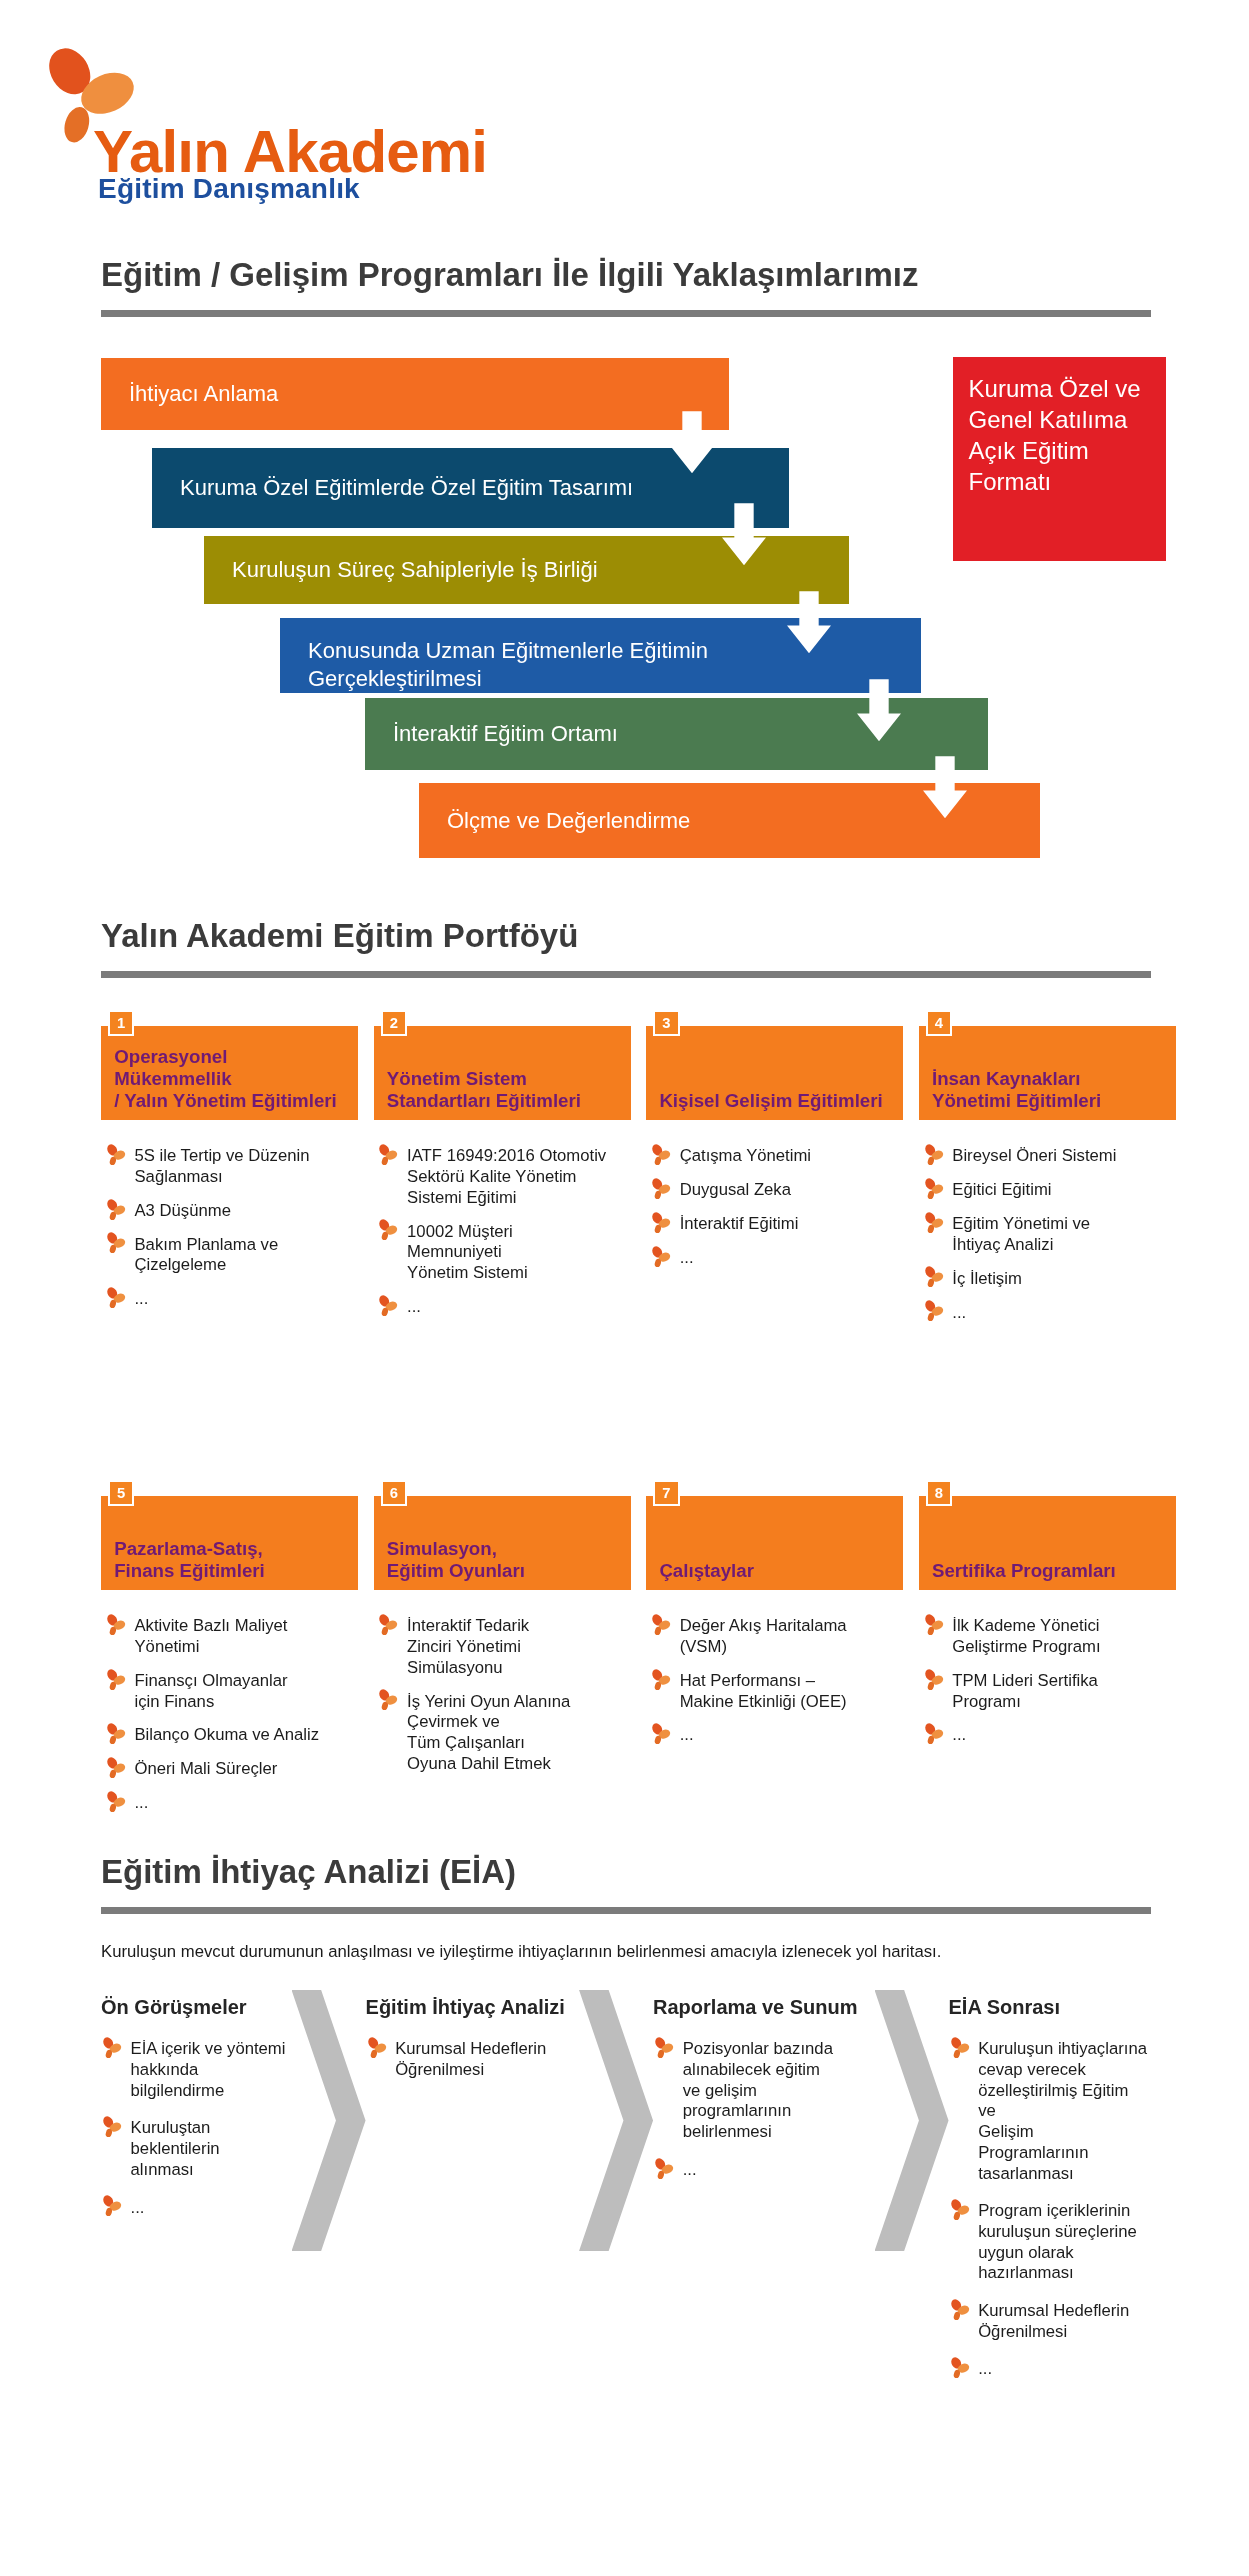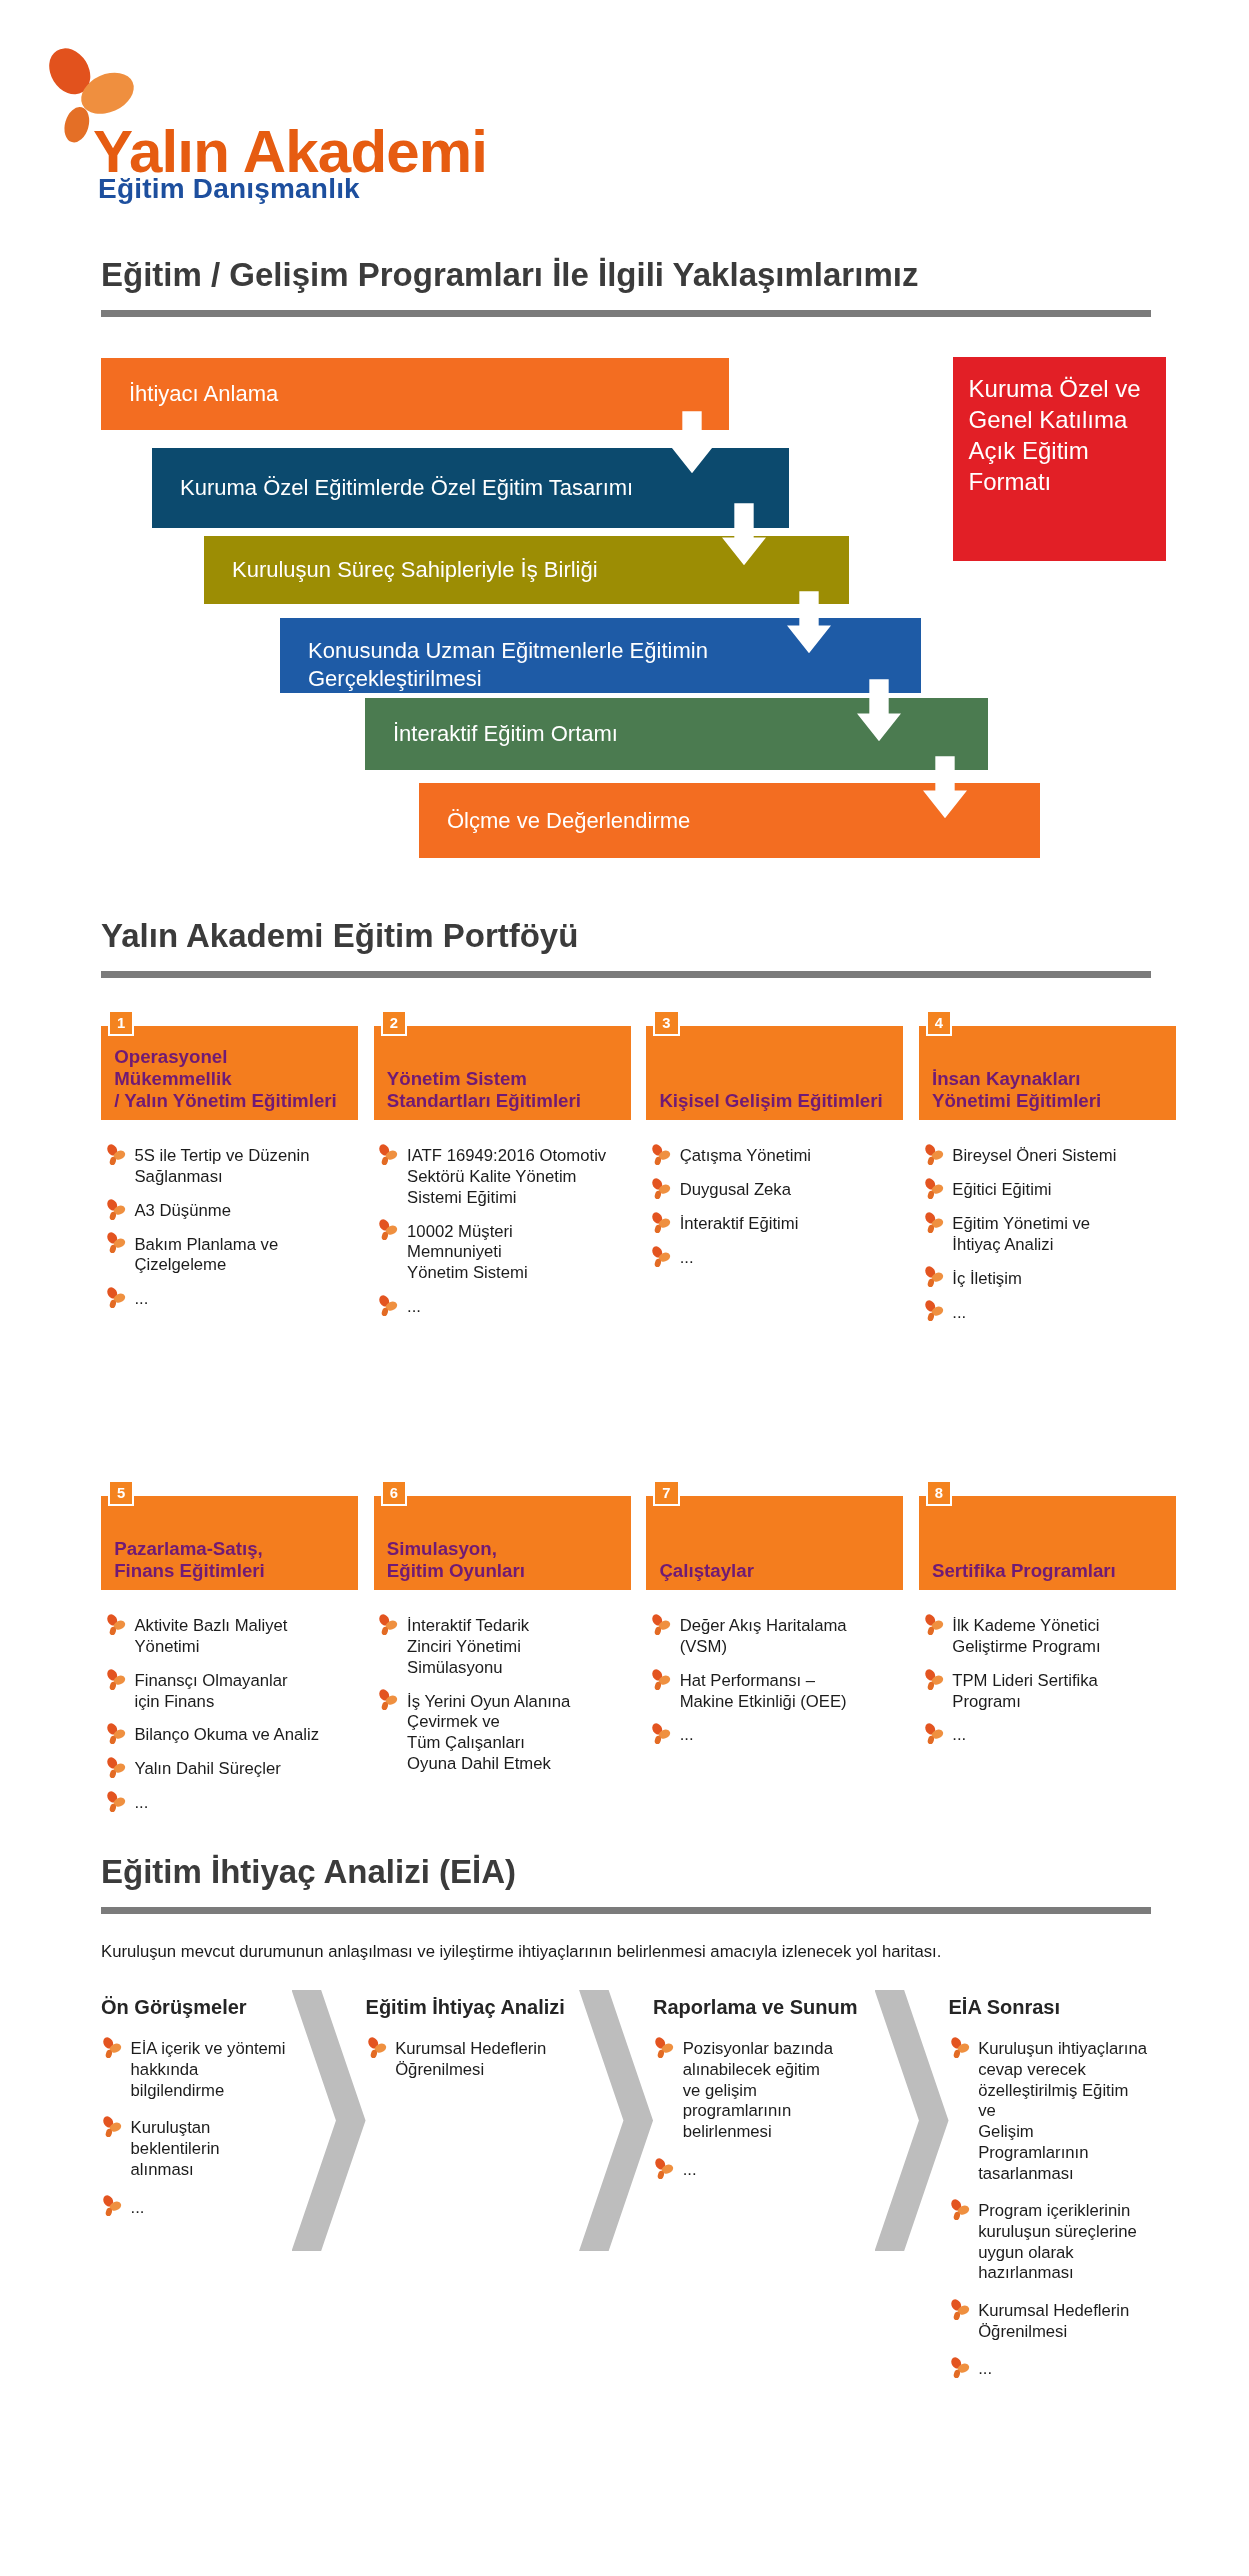--- a/index.html
+++ b/index.html
@@ -290,21 +290,21 @@
           <div class="li">
             <svg class="bullet" viewBox="0 0 32 32">
                 <use href="#leafmark"></use>
               </svg>
             <span class="li-text">Bilanço Okuma ve Analiz</span>
             </div>
           <div class="li">
             <svg class="bullet" viewBox="0 0 32 32">
                 <use href="#leafmark"></use>
               </svg>
-            <span class="li-text">Yalın Dahil Süreçler</span>
+            <span class="li-text">Öneri Mali Süreçler</span>
             </div>
           <div class="li">
             <svg class="bullet" viewBox="0 0 32 32">
                 <use href="#leafmark"></use>
               </svg>
             <span class="li-text">...</span>
             </div>
         </div>
       </div>
 

